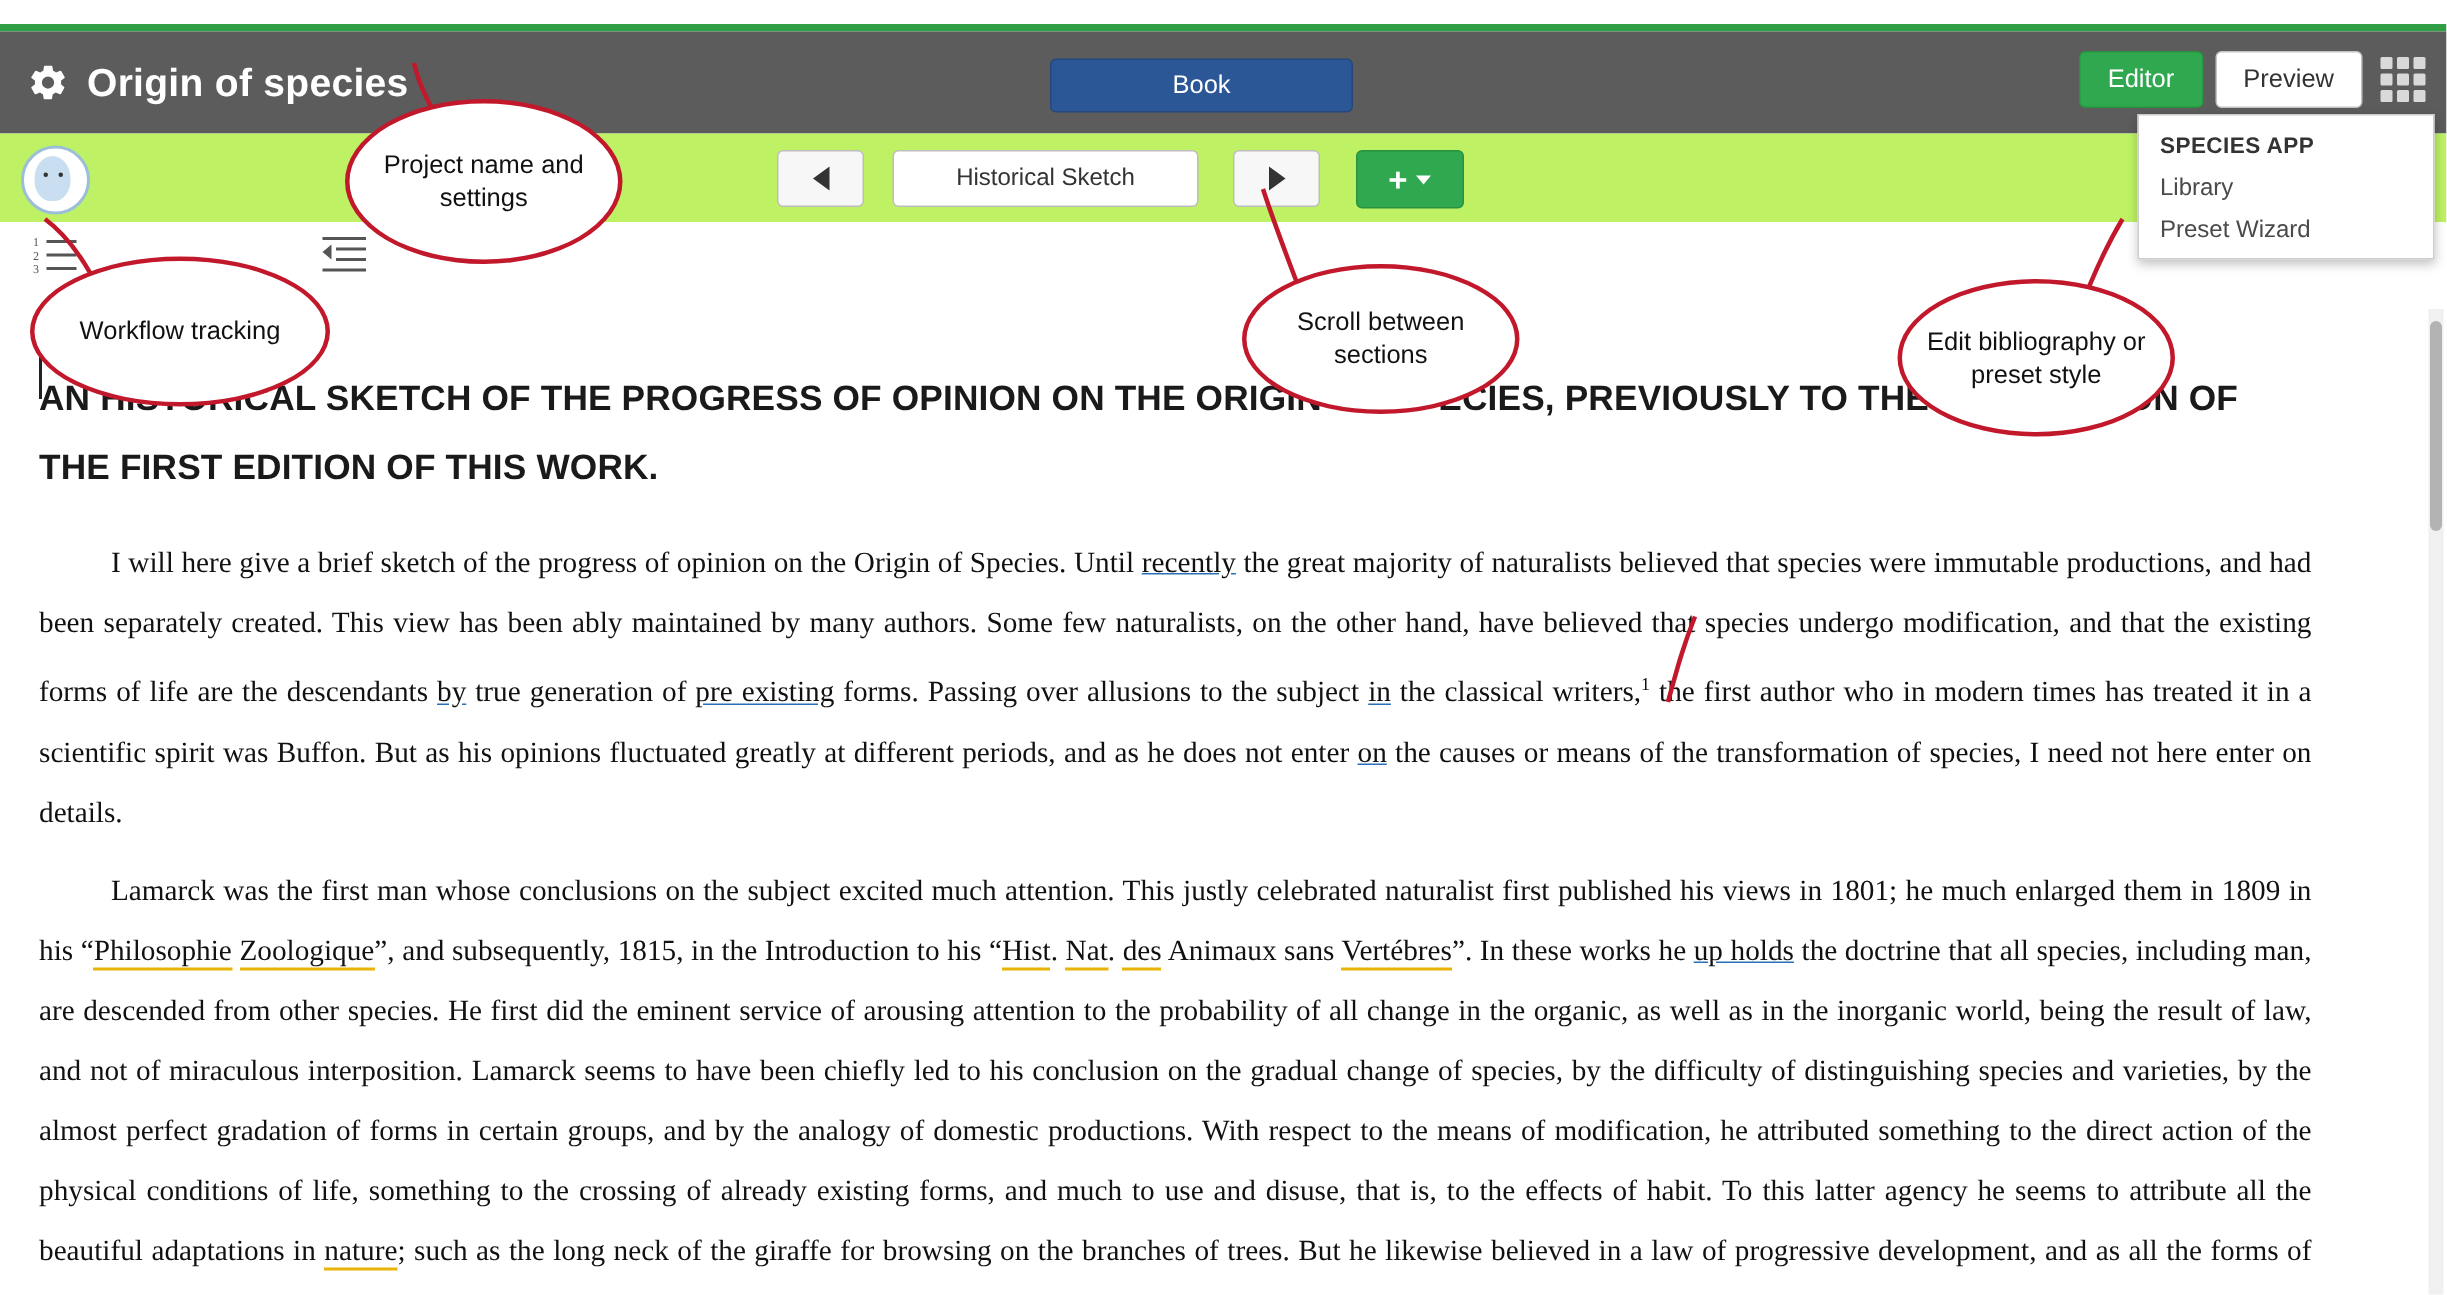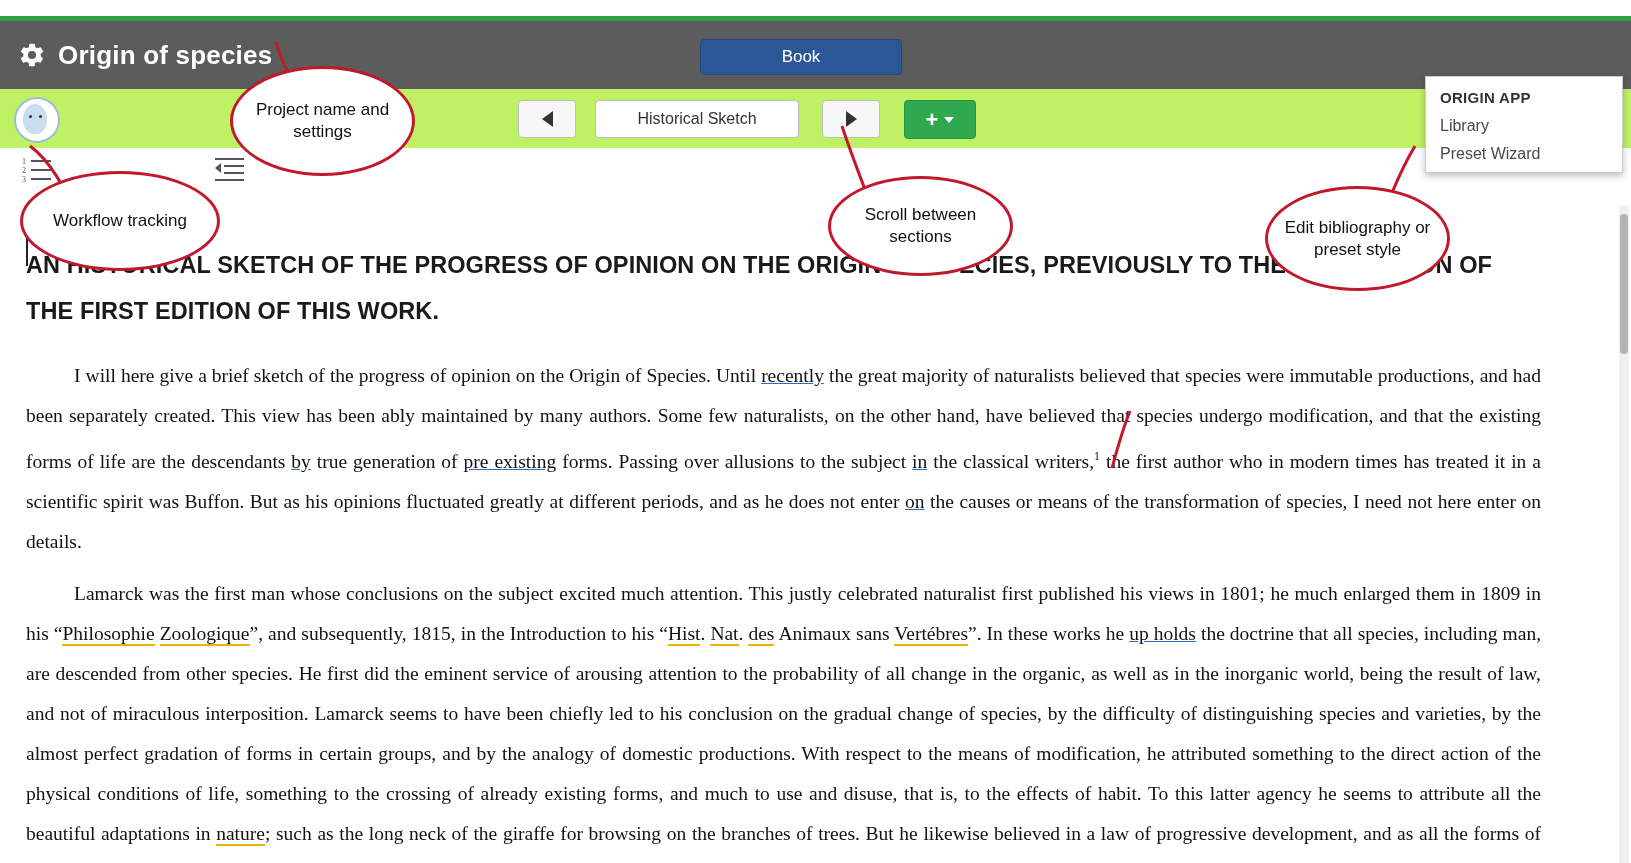--- a/index.html
+++ b/index.html
@@ -371,24 +371,39 @@
       <span class="gear-icon">
         <svg width="28" height="28" viewBox="0 0 24 24" fill="#ffffff">
           <path d="M19.4 13a7.8 7.8 0 0 0 .1-1 7.8 7.8 0 0 0-.1-1l2-1.6a.5.5 0 0 0 .1-.6l-1.9-3.3a.5.5 0 0 0-.6-.2l-2.4 1a7 7 0 0 0-1.7-1l-.4-2.5a.5.5 0 0 0-.5-.4h-3.8a.5.5 0 0 0-.5.4l-.4 2.5a7 7 0 0 0-1.7 1l-2.4-1a.5.5 0 0 0-.6.2L2.5 8.8a.5.5 0 0 0 .1.6L4.6 11a7.8 7.8 0 0 0 0 2l-2 1.6a.5.5 0 0 0-.1.6l1.9 3.3a.5.5 0 0 0 .6.2l2.4-1a7 7 0 0 0 1.7 1l.4 2.5a.5.5 0 0 0 .5.4h3.8a.5.5 0 0 0 .5-.4l.4-2.5a7 7 0 0 0 1.7-1l2.4 1a.5.5 0 0 0 .6-.2l1.9-3.3a.5.5 0 0 0-.1-.6zM12 15.5A3.5 3.5 0 1 1 15.5 12 3.5 3.5 0 0 1 12 15.5z"></path>
         </svg>
       </span>
       <span class="project-title">Origin of species</span>
     </div>
 
     <div class="book-btn">Book</div>
 
+    <div class="header-right">
+      <div class="btn-editor">Editor</div>
+      <div class="btn-preview">Preview</div>
+      <div class="grid-icon">
+        <span></span>
+          <span></span>
+          <span></span>
+        <span></span>
+          <span></span>
+          <span></span>
+        <span></span>
+          <span></span>
+          <span></span>
+      </div>
+    </div>
   </div>
 
   <div class="select-app">
-    <div class="select-app-title">ORIGIN APP</div>
+    <div class="select-app-title">SPECIES APP</div>
     <div class="select-app-item">Library</div>
     <div class="select-app-item">Preset Wizard</div>
   </div>
 
   <div class="toolbar">
     <div class="avatar">
       <div class="face"></div>
       <div class="eye" style="left:13px;"></div>
       <div class="eye" style="left:23px;"></div>
     </div>

